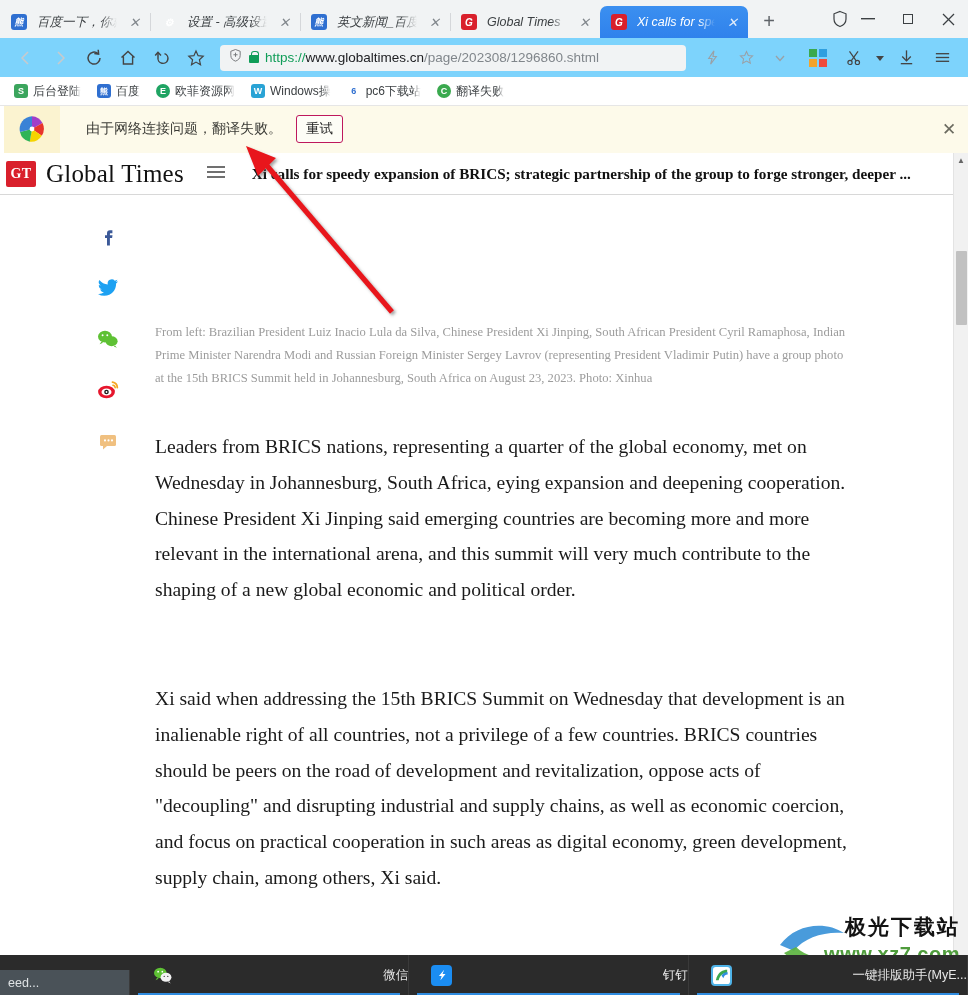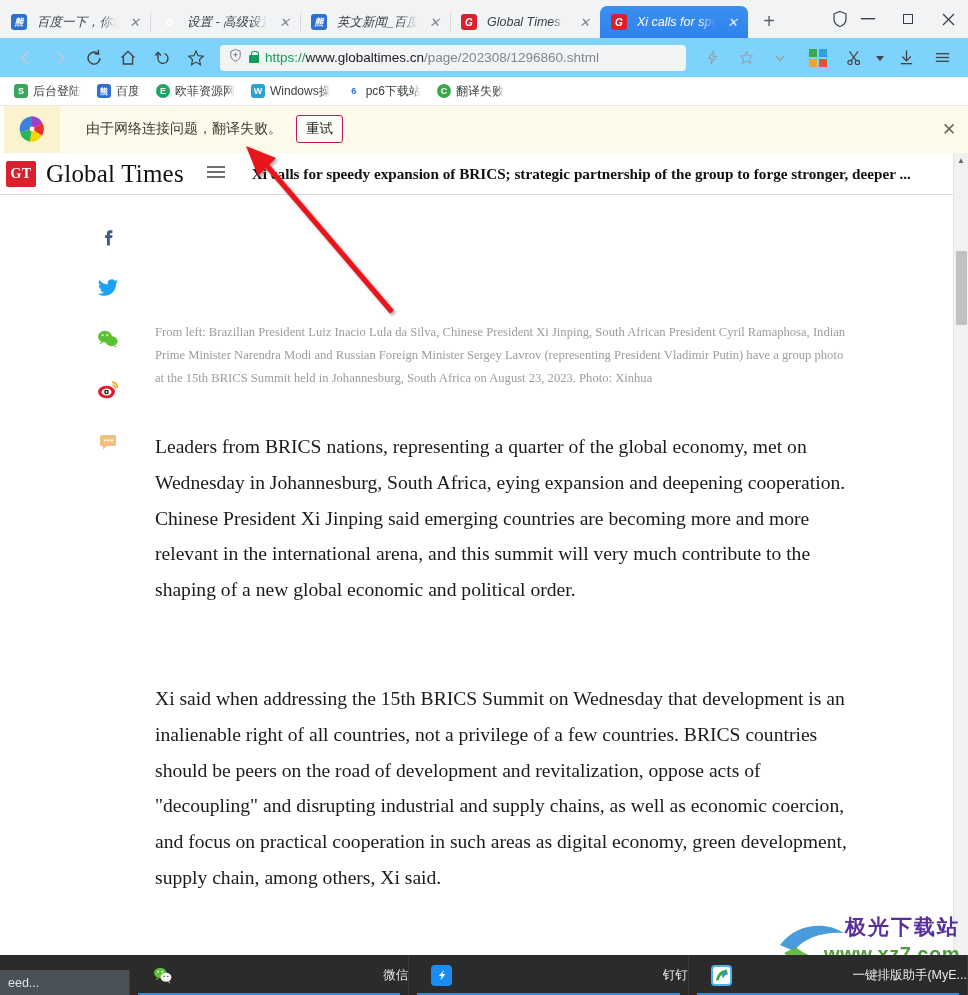--- a/index.html
+++ b/index.html
@@ -208,21 +208,21 @@
     background: #c1c1c1; border-radius: 1px;
   }
 
   
   .watermark {
     position: absolute; right: 6px; bottom: 12px; width: 188px; height: 74px;
     z-index: 40; pointer-events: none;
   }
   .wm-line1 {
     position: absolute; right: 2px; top: 4px;
-    font-size: 21px; font-weight: bold; color: #4c1d95;
+    font-size: 21px; font-weight: bold; color: #000000;
     letter-spacing: 2px; opacity: 0.92;
   }
   .wm-line2 {
     position: absolute; right: 2px; top: 34px;
     font-size: 20px; font-weight: bold; color: #4f9c3c;
     letter-spacing: 0.5px; font-family: "Liberation Sans", sans-serif;
   }
 
   
   .taskbar {

